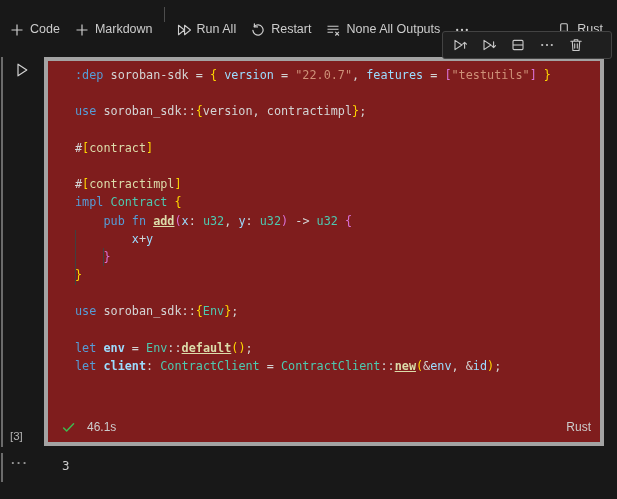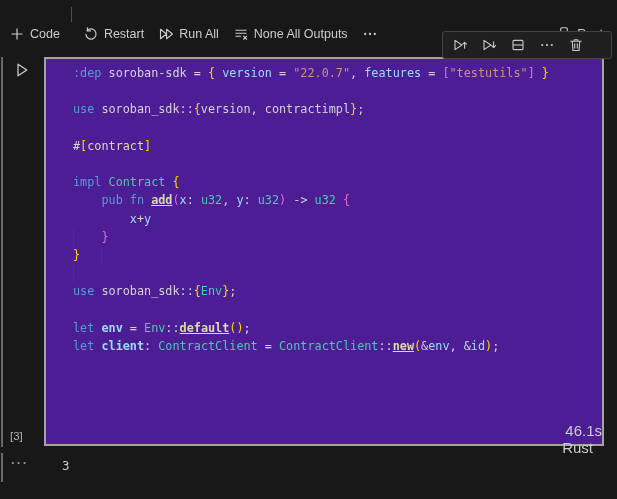--- a/index.html
+++ b/index.html
@@ -11,21 +11,21 @@
     position:relative;
     overflow:hidden;
   }
   
   .topbar {
     position:absolute; left:0; top:0; width:617px; height:28px;
     display:flex; align-items:center; padding-left:2px;
     background:#181818;
   }
   .tb-btn {
-    display:flex; align-items:center; gap:5px;
+    display:flex; align-items:flex-start; gap:5px;
     padding:0 7px; height:24px; border-radius:4px;
     font-size:12.5px; color:#cccccc; cursor:pointer; flex:0 0 auto;margin-top:40px;
   }
   .tb-divider { width:1px; height:15px; background:#4d4d4d; margin:0 4px; flex:0 0 auto; }
   .tb-spacer { flex:1 1 auto; }
   .kernel-btn { margin-right:7px; }
   .icon16 { width:16px; height:16px; flex:0 0 auto; display:block; }
   
   .cell-toolbar {
     position:absolute; left:442px; top:31px; width:170px; height:28px;
@@ -34,21 +34,21 @@
     z-index:5;
   }
   .ct-btn { width:16px; height:16px; cursor:pointer; display:block; }
   
   .focus-bar { position:absolute; left:1px; width:2px; background:#6b6b6b; }
   .focus-bar.seg1 { top:57px; height:390px; }
   .focus-bar.seg2 { top:453px; height:29px; }
   .run-btn { position:absolute; left:13px; top:61px; width:18px; height:18px; cursor:pointer; }
   .editor {
     position:absolute; left:44px; top:57px; width:560px; height:389px;
-    background:#4c1d95; border:2px solid #a3a3a3;
+    background:#7f1d1d; border:4px solid #a3a3a3;
   }
   .code {
     position:absolute; left:0; top:0; right:0;
     padding:5px 0 0 27px;
     font-family:"DejaVu Sans Mono", monospace;
     font-size:11.8px;
   }
   .cl { height:18.2px; line-height:18.2px; white-space:pre; }
   .t-kw  { color:#569cd6; }
   .t-ty  { color:#4ec9b0; }
@@ -60,21 +60,21 @@
   .t-num { color:#b5cea8; }
   .t-pn  { color:#d4d4d4; }
   .t-b1  { color:#ffd700; }
   .t-b2  { color:#da70d6; }
   .indent-guide { position:absolute; width:1px; background:#404040; }
   .guide-a { left:27px; top:169px; height:55px; }
   .guide-b { left:55px; top:187px; height:18px; }
   
   .cell-status {
     position:absolute; left:0; right:0; bottom:0; height:22px;
-    display:flex; align-items:flex-end; font-size:15px; color:#cccccc;flex-direction:column;
+    display:flex; align-items:flex-start; font-size:12px; color:#cccccc;
   }
   .check-icon { width:15px; height:15px; margin-left:13px; }
   .duration { margin-left:11px; }
   .status-spacer { flex:1 1 auto; }
   .cell-lang { margin-right:9px; color:#cccccc; }
   .exec-count {
     position:absolute; left:10px; top:430px;
     font-size:11.5px; color:#b3b3b3;
   }
   
@@ -91,33 +91,39 @@
 </head>
 <body>
 
 <div class="topbar">
   <div class="tb-btn">
     <svg class="icon16" viewBox="0 0 16 16">
         <path d="M8 2.5v11M2.5 8h11" stroke="#cccccc" stroke-width="1.2" fill="none"></path>
       </svg>
     <span>Code</span>
   </div>
+  <div class="tb-btn">
+    <svg class="icon16" viewBox="0 0 16 16">
+        <path d="M8 2.5v11M2.5 8h11" stroke="#cccccc" stroke-width="1.2" fill="none"></path>
+      </svg>
+    <span>Markdown</span>
+  </div>
   <div class="tb-divider"></div>
+  <div class="tb-btn">
+    <svg class="icon16" viewBox="0 0 16 16">
+        <path d="M2.5 3.3v9.4L8.4 8 2.5 3.3zM8.6 3.3v9.4L14.5 8 8.6 3.3z" stroke="#cccccc" stroke-width="1.1" fill="none" stroke-linejoin="round"></path>
+      </svg>
+    <span>Run All</span>
+  </div>
   <div class="tb-btn">
     <svg class="icon16" viewBox="0 0 16 16">
         <path d="M4.2 4.6A5.1 5.1 0 1 1 2.9 8.4" stroke="#cccccc" stroke-width="1.2" fill="none" stroke-linecap="round"></path>
         <path d="M4.4 1.8v3.1H7.5" stroke="#cccccc" stroke-width="1.2" fill="none" stroke-linecap="round" stroke-linejoin="round"></path>
       </svg>
     <span>Restart</span>
-  </div>
-  <div class="tb-btn">
-    <svg class="icon16" viewBox="0 0 16 16">
-        <path d="M2.5 3.3v9.4L8.4 8 2.5 3.3zM8.6 3.3v9.4L14.5 8 8.6 3.3z" stroke="#cccccc" stroke-width="1.1" fill="none" stroke-linejoin="round"></path>
-      </svg>
-    <span>Run All</span>
   </div>
   <div class="tb-btn">
     <svg class="icon16" viewBox="0 0 16 16">
         <path d="M2.5 4.2h11M2.5 7.2h11M2.5 10.2h5.6" stroke="#cccccc" stroke-width="1.1" fill="none"></path>
         <path d="M10.3 9.9l3.6 3.6M13.9 9.9l-3.6 3.6" stroke="#cccccc" stroke-width="1.1" fill="none"></path>
       </svg>
     <span>None All Outputs</span>
   </div>
   <div class="tb-btn">
     <svg class="icon16" viewBox="0 0 16 16">
@@ -167,20 +173,21 @@
   </svg>
 
 <div class="editor">
   <div class="code">
       <div class="cl"><span class="t-kw">:dep</span><span class="t-pn"> soroban-sdk = </span><span class="t-b1">{</span><span class="t-var"> version </span><span class="t-pn">= </span><span class="t-str">"22.0.7"</span><span class="t-pn">, </span><span class="t-var">features </span><span class="t-pn">= </span><span class="t-b2">[</span><span class="t-str">"testutils"</span><span class="t-b2">]</span><span class="t-b1"> }</span></div>
       <div class="cl">&nbsp;</div>
       <div class="cl"><span class="t-kw">use</span><span class="t-pn"> soroban_sdk::</span><span class="t-b1">{</span><span class="t-pn">version, contractimpl</span><span class="t-b1">}</span><span class="t-pn">;</span></div>
       <div class="cl">&nbsp;</div>
       <div class="cl"><span class="t-pn">#</span><span class="t-b1">[</span><span class="t-fn">contract</span><span class="t-b1">]</span></div>
       <div class="cl">&nbsp;</div>
+      <div class="cl"><span class="t-pn">#</span><span class="t-b1">[</span><span class="t-fn">contractimpl</span><span class="t-b1">]</span></div>
       <div class="cl"><span class="t-kw">impl</span><span class="t-ty"> Contract </span><span class="t-b1">{</span></div>
       <div class="cl"><span class="t-pn">    </span><span class="t-kw">pub fn </span><span class="t-fnb">add</span><span class="t-b2">(</span><span class="t-var">x</span><span class="t-pn">: </span><span class="t-ty">u32</span><span class="t-pn">, </span><span class="t-var">y</span><span class="t-pn">: </span><span class="t-ty">u32</span><span class="t-b2">)</span><span class="t-pn"> -&gt; </span><span class="t-ty">u32 </span><span class="t-b2">{</span></div>
       <div class="cl"><span class="t-pn">        </span><span class="t-var">x</span><span class="t-pn">+</span><span class="t-var">y</span></div>
       <div class="cl"><span class="t-pn">    </span><span class="t-b2">}</span></div>
       <div class="cl"><span class="t-b1">}</span></div>
       <div class="cl">&nbsp;</div>
       <div class="cl"><span class="t-kw">use</span><span class="t-pn"> soroban_sdk::</span><span class="t-b1">{</span><span class="t-ty">Env</span><span class="t-b1">}</span><span class="t-pn">;</span></div>
       <div class="cl">&nbsp;</div>
       <div class="cl"><span class="t-kw">let </span><span class="t-decl">env</span><span class="t-pn"> = </span><span class="t-ty">Env</span><span class="t-pn">::</span><span class="t-fnb">default</span><span class="t-b1">()</span><span class="t-pn">;</span></div>
       <div class="cl"><span class="t-kw">let </span><span class="t-decl">client</span><span class="t-pn">: </span><span class="t-ty">ContractClient</span><span class="t-pn"> = </span><span class="t-ty">ContractClient</span><span class="t-pn">::</span><span class="t-fnb">new</span><span class="t-b1">(</span><span class="t-pn">&amp;</span><span class="t-var">env</span><span class="t-pn">, &amp;</span><span class="t-var">id</span><span class="t-b1">)</span><span class="t-pn">;</span></div>

